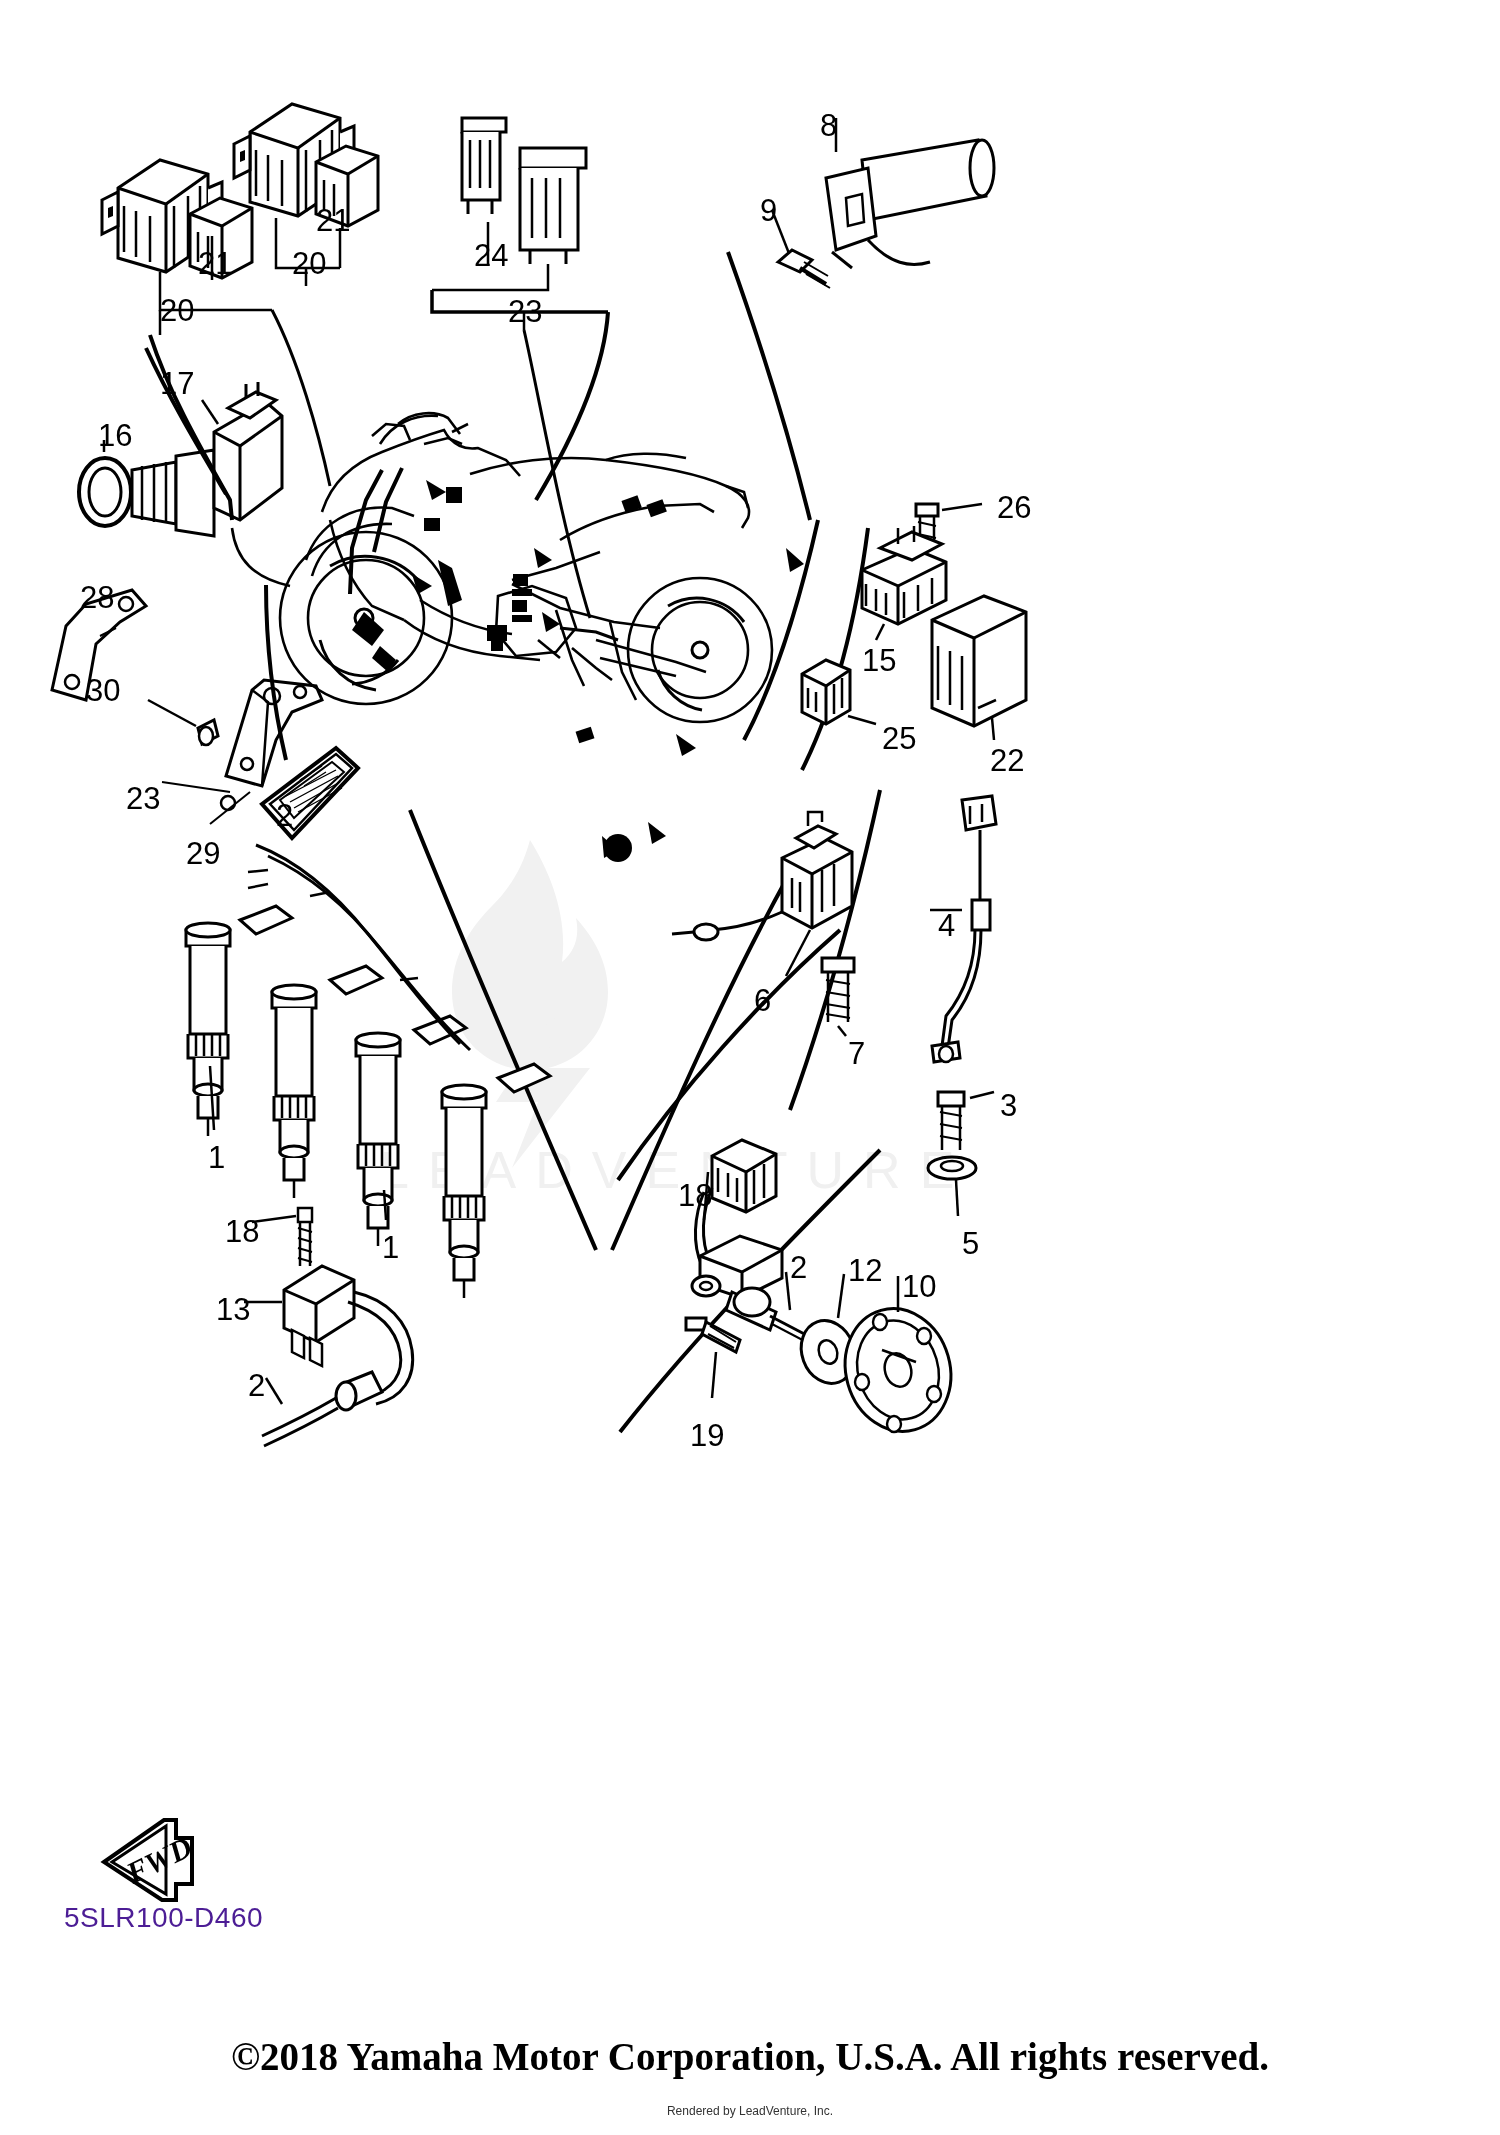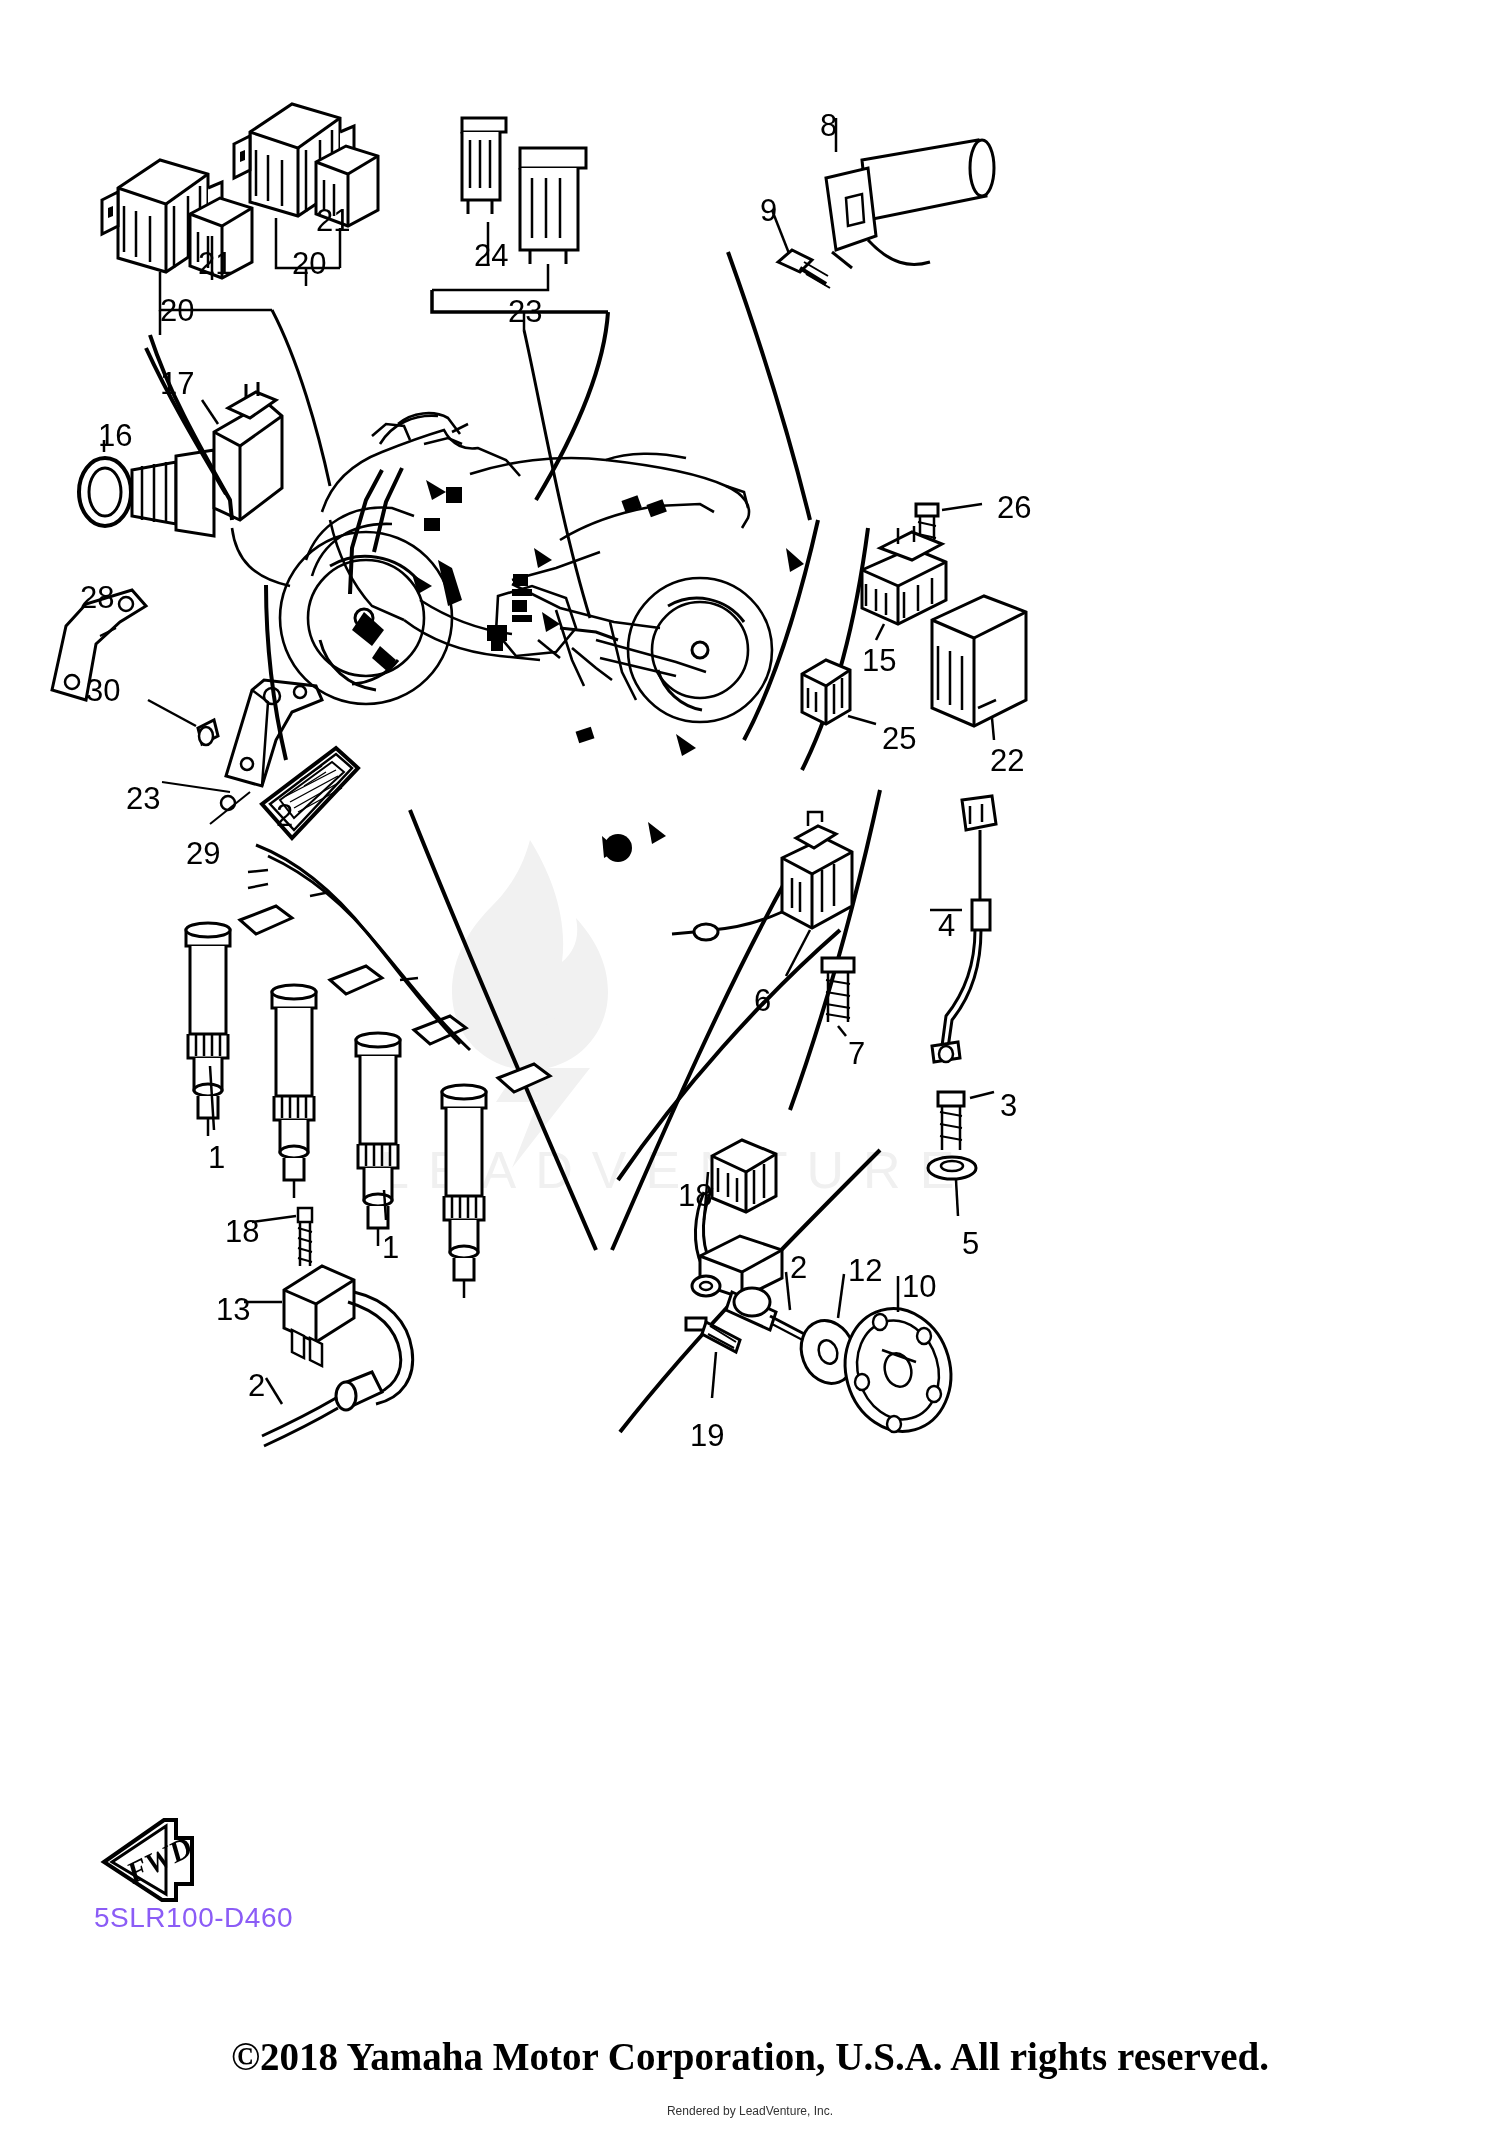--- a/index.html
+++ b/index.html
@@ -31,24 +31,23 @@
     font-size: 31px;
     color: #000;
     line-height: 1;
     white-space: nowrap;
     user-select: none;
   }
   .partcode {
     position: absolute;
     font-family: "Liberation Sans", sans-serif;
     font-size: 28px;
-    color: #8b5cf6;
+    color: #4c1d95;
     letter-spacing: 0.5px;
     white-space: nowrap;
-    margin-left: 30px;
   }
   #footer-copyright {
     position: absolute;
     left: 0;
     top: 2034px;
     width: 1500px;
     text-align: center;
     font-family: "Liberation Serif", serif;
     font-weight: bold;
     font-size: 39px;

